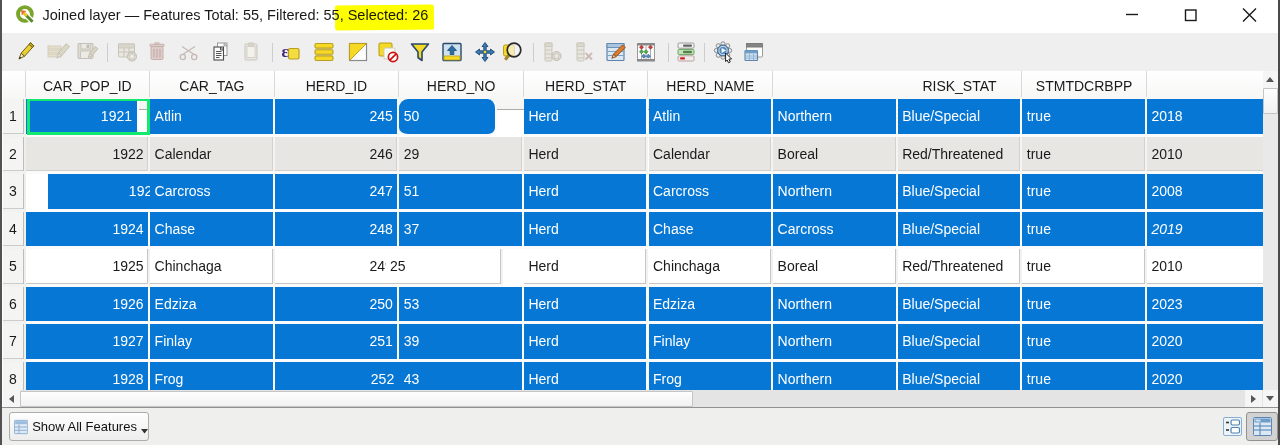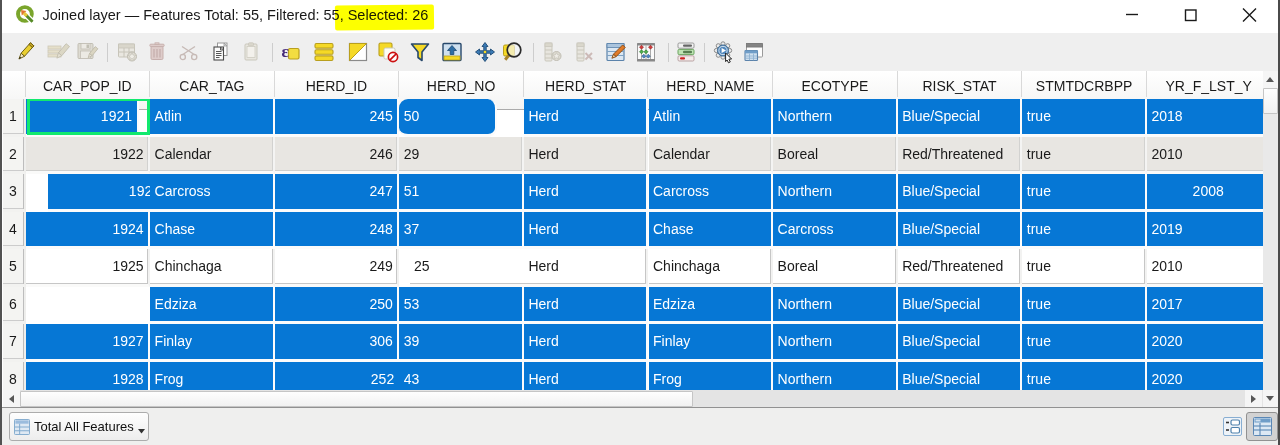--- a/index.html
+++ b/index.html
@@ -297,24 +297,22 @@
     </div>
   <div id="tablearea">
     <div id="header">
         <div class="hcell" style="left:0;width:23.0px;"></div>
       <div class="hcell" style="left:23.0px;width:124.6px;">CAR_POP_ID</div>
       <div class="hcell" style="left:147.6px;width:124.6px;">CAR_TAG</div>
       <div class="hcell" style="left:272.2px;width:124.6px;">HERD_ID</div>
       <div class="hcell" style="left:521.4px;width:124.6px;">HERD_STAT</div>
       <div class="hcell" style="left:396.8px;width:124.6px;">HERD_NO</div>
       <div class="hcell" style="left:646.0px;width:124.6px;">HERD_NAME</div>
-      <div class="hcell" style="left:770.6px;width:124.6px;">ECOTYPE</div>
       <div class="hcell" style="left:895.2px;width:124.6px;">RISK_STAT</div>
       <div class="hcell" style="left:1019.8px;width:124.6px;">STMTDCRBPP</div>
-      <div class="hcell" style="left:1144.4px;width:124.6px;">YR_F_LST_Y</div>
       </div>
     <div id="rows">
         <div class="row" style="top:0.0px;">
           <div class="rn">1</div>
           <div class="cell sel num" style="left:23.0px;width:113px;">1921</div>
           <div class="cell sel" style="left:147.6px;width:124.6px;">Atlin</div>
           <div class="cell sel num" style="left:272.2px;width:124.6px;">245</div>
           <div class="cell sel" style="left:396.8px;width:98px;border-radius:9px;">50</div>
           <div class="cell sel" style="left:521.4px;width:124.6px;">Herd</div>
           <div class="cell sel" style="left:646.0px;width:124.6px;">Atlin</div>
@@ -340,65 +338,66 @@
           <div class="rn">3</div>
           <div class="cell sel num" style="left:37px;width:119px;margin-left:8px;">1923</div>
           <div class="cell sel" style="left:147.6px;width:124.6px;">Carcross</div>
           <div class="cell sel num" style="left:272.2px;width:124.6px;">247</div>
           <div class="cell sel" style="left:396.8px;width:124.6px;">51</div>
           <div class="cell sel" style="left:521.4px;width:124.6px;">Herd</div>
           <div class="cell sel" style="left:646.0px;width:124.6px;">Carcross</div>
           <div class="cell sel" style="left:770.6px;width:124.6px;">Northern</div>
           <div class="cell sel" style="left:895.2px;width:124.6px;">Blue/Special</div>
           <div class="cell sel" style="left:1019.8px;width:124.6px;">true</div>
-          <div class="cell sel" style="left:1144.4px;width:124.6px;text-align:center;">2008</div>
+          <div class="cell sel" style="left:1144.4px;width:124.6px;">2008</div>
         </div>
       <div class="row" style="top:112.5px;">
           <div class="rn">4</div>
           <div class="cell sel num" style="left:23.0px;width:124.6px;">1924</div>
           <div class="cell sel" style="left:147.6px;width:124.6px;">Chase</div>
           <div class="cell sel num" style="left:272.2px;width:124.6px;">248</div>
           <div class="cell sel" style="left:396.8px;width:124.6px;">37</div>
           <div class="cell sel" style="left:521.4px;width:124.6px;">Herd</div>
           <div class="cell sel" style="left:646.0px;width:124.6px;">Chase</div>
           <div class="cell sel" style="left:770.6px;width:124.6px;">Carcross</div>
           <div class="cell sel" style="left:895.2px;width:124.6px;">Blue/Special</div>
           <div class="cell sel" style="left:1019.8px;width:124.6px;">true</div>
-          <div class="cell sel" style="left:1144.4px;width:124.6px;">2019</div>
+          <div class="cell sel" style="left:1144.4px;width:124.6px;font-style:italic;">2019</div>
         </div>
       <div class="row" style="top:150.0px;">
           <div class="rn">5</div>
           <div class="cell odd num" style="left:23.0px;width:124.6px;">1925</div>
           <div class="cell odd" style="left:147.6px;width:124.6px;">Chinchaga</div>
           <div class="cell odd num" style="left:272.2px;width:124.6px;">249</div>
-          <div class="cell odd" style="left:407px;width:117px;">25</div>
+          <div class="cell odd" style="left:383px;width:117px;">25</div>
           <div class="cell odd" style="left:521.4px;width:124.6px;">Herd</div>
           <div class="cell odd" style="left:646.0px;width:124.6px;">Chinchaga</div>
           <div class="cell odd" style="left:770.6px;width:124.6px;">Boreal</div>
           <div class="cell odd" style="left:895.2px;width:124.6px;">Red/Threatened</div>
           <div class="cell odd" style="left:1019.8px;width:124.6px;">true</div>
           <div class="cell odd" style="left:1144.4px;width:124.6px;">2010</div>
         </div>
       <div class="row" style="top:187.5px;">
           <div class="rn">6</div>
+          <div class="cell sel num" style="left:23.0px;width:124.6px;">1926</div>
           <div class="cell sel" style="left:147.6px;width:124.6px;">Edziza</div>
           <div class="cell sel num" style="left:272.2px;width:124.6px;">250</div>
           <div class="cell sel" style="left:396.8px;width:124.6px;">53</div>
           <div class="cell sel" style="left:521.4px;width:124.6px;">Herd</div>
           <div class="cell sel" style="left:646.0px;width:124.6px;">Edziza</div>
           <div class="cell sel" style="left:770.6px;width:124.6px;">Northern</div>
           <div class="cell sel" style="left:895.2px;width:124.6px;">Blue/Special</div>
           <div class="cell sel" style="left:1019.8px;width:124.6px;">true</div>
-          <div class="cell sel" style="left:1144.4px;width:124.6px;">2017</div>
+          <div class="cell sel" style="left:1144.4px;width:124.6px;">2023</div>
         </div>
       <div class="row" style="top:225.0px;">
           <div class="rn">7</div>
           <div class="cell sel num" style="left:23.0px;width:124.6px;">1927</div>
           <div class="cell sel" style="left:147.6px;width:124.6px;">Finlay</div>
-          <div class="cell sel num" style="left:272.2px;width:124.6px;">306</div>
+          <div class="cell sel num" style="left:272.2px;width:124.6px;">251</div>
           <div class="cell sel" style="left:396.8px;width:124.6px;">39</div>
           <div class="cell sel" style="left:521.4px;width:124.6px;">Herd</div>
           <div class="cell sel" style="left:646.0px;width:124.6px;">Finlay</div>
           <div class="cell sel" style="left:770.6px;width:124.6px;">Northern</div>
           <div class="cell sel" style="left:895.2px;width:124.6px;">Blue/Special</div>
           <div class="cell sel" style="left:1019.8px;width:124.6px;">true</div>
           <div class="cell sel" style="left:1144.4px;width:124.6px;">2020</div>
         </div>
       <div class="row" style="top:262.5px;">
           <div class="rn">8</div>
@@ -446,21 +445,21 @@
     <div id="showall">
       <svg style="margin-left:4px" width="16" height="16" viewBox="0 0 17 17">
           <rect x="0.5" y="0.5" width="16" height="16" rx="1" fill="#dfe9f3" stroke="#7da7cc"></rect>
           <rect x="1.5" y="1.5" width="14" height="3.5" fill="#9bbcdd"></rect>
           <g stroke="#7da7cc" stroke-width="1">
             <line x1="1" y1="8.5" x2="16" y2="8.5"></line>
             <line x1="1" y1="12.5" x2="16" y2="12.5"></line>
             <line x1="6" y1="5" x2="6" y2="16"></line>
           </g>
         </svg>
-      <span>Total All Features</span>
+      <span>Show All Features</span>
       <svg style="margin-left:4px;margin-top:9px" width="8" height="5">
           <path d="M0 0 L7 0 L3.5 4.5 Z" fill="#333"></path>
         </svg>
     </div>
     <div id="formbtn">
         <svg width="19" height="19" viewBox="0 0 19 19">
           <rect x="0.5" y="0.5" width="18" height="18" rx="1.5" fill="#eef3f8" stroke="#88aed2"></rect>
           <rect x="8" y="3" width="8.5" height="5" rx="1.5" fill="#fff" stroke="#4f81ac" stroke-width="1.2"></rect>
           <rect x="8" y="10.5" width="8.5" height="5.5" rx="1.5" fill="#fff" stroke="#4f81ac" stroke-width="1.2"></rect>
           <line x1="3" y1="5.5" x2="6" y2="5.5" stroke="#333" stroke-width="1.6"></line>

